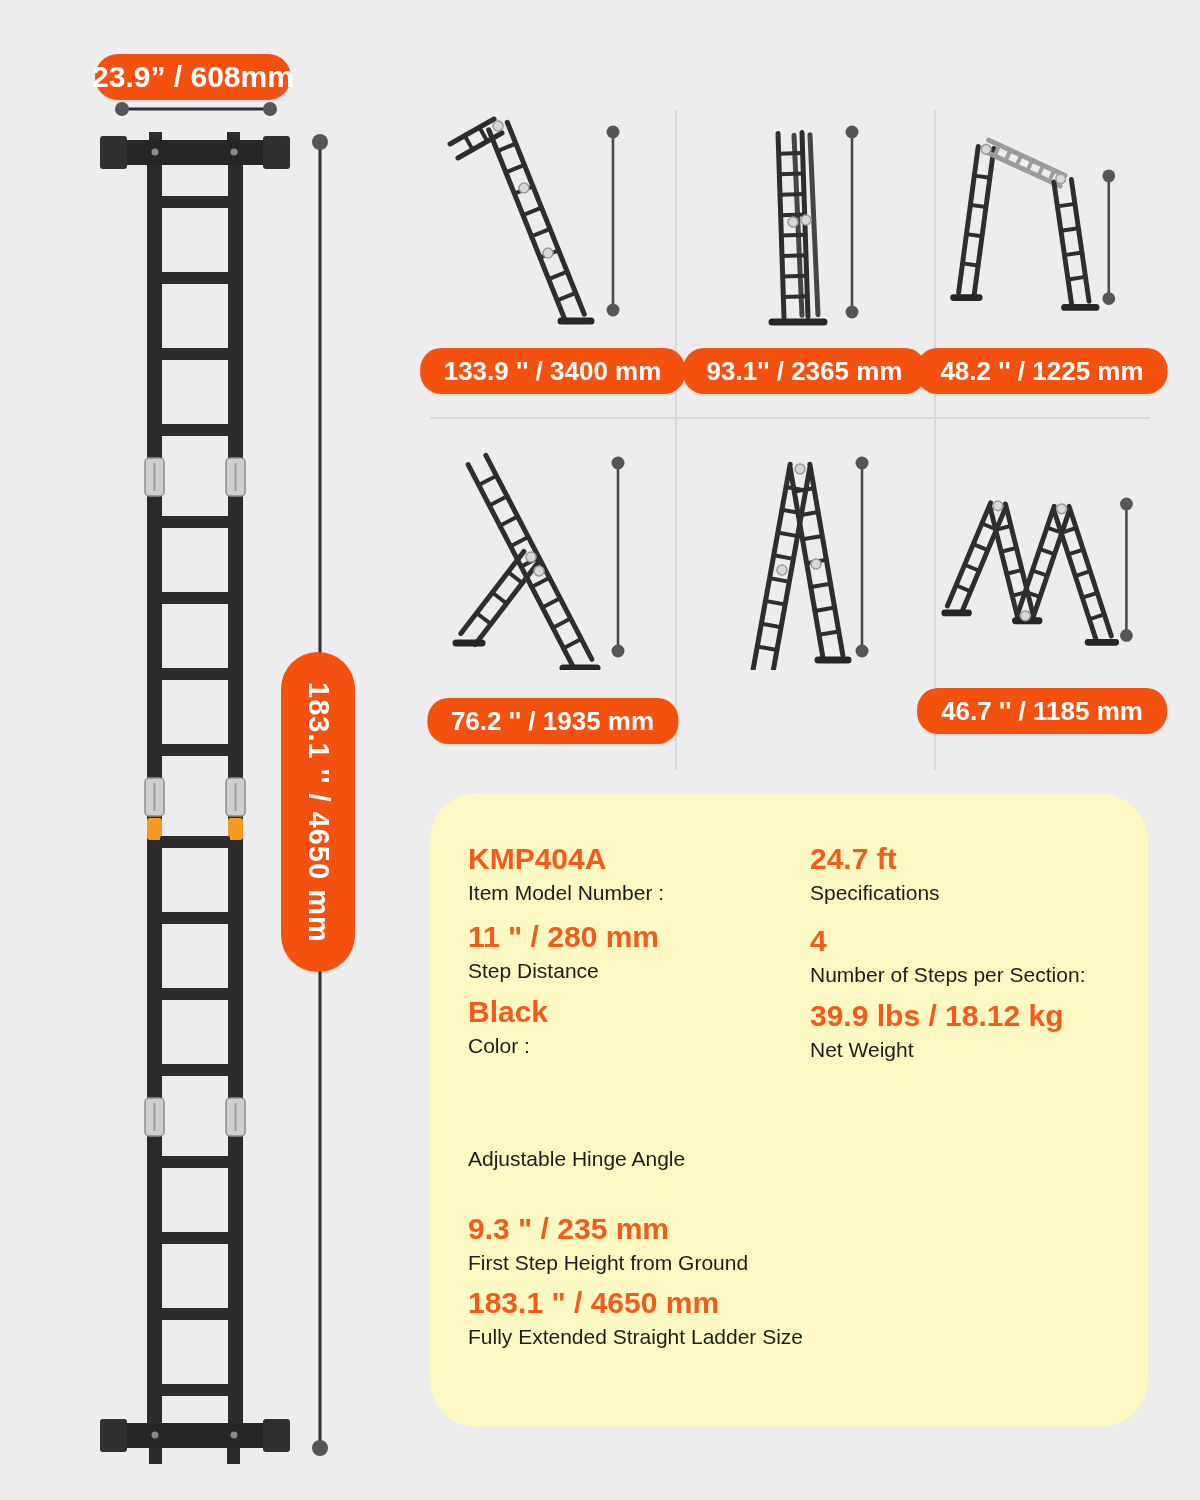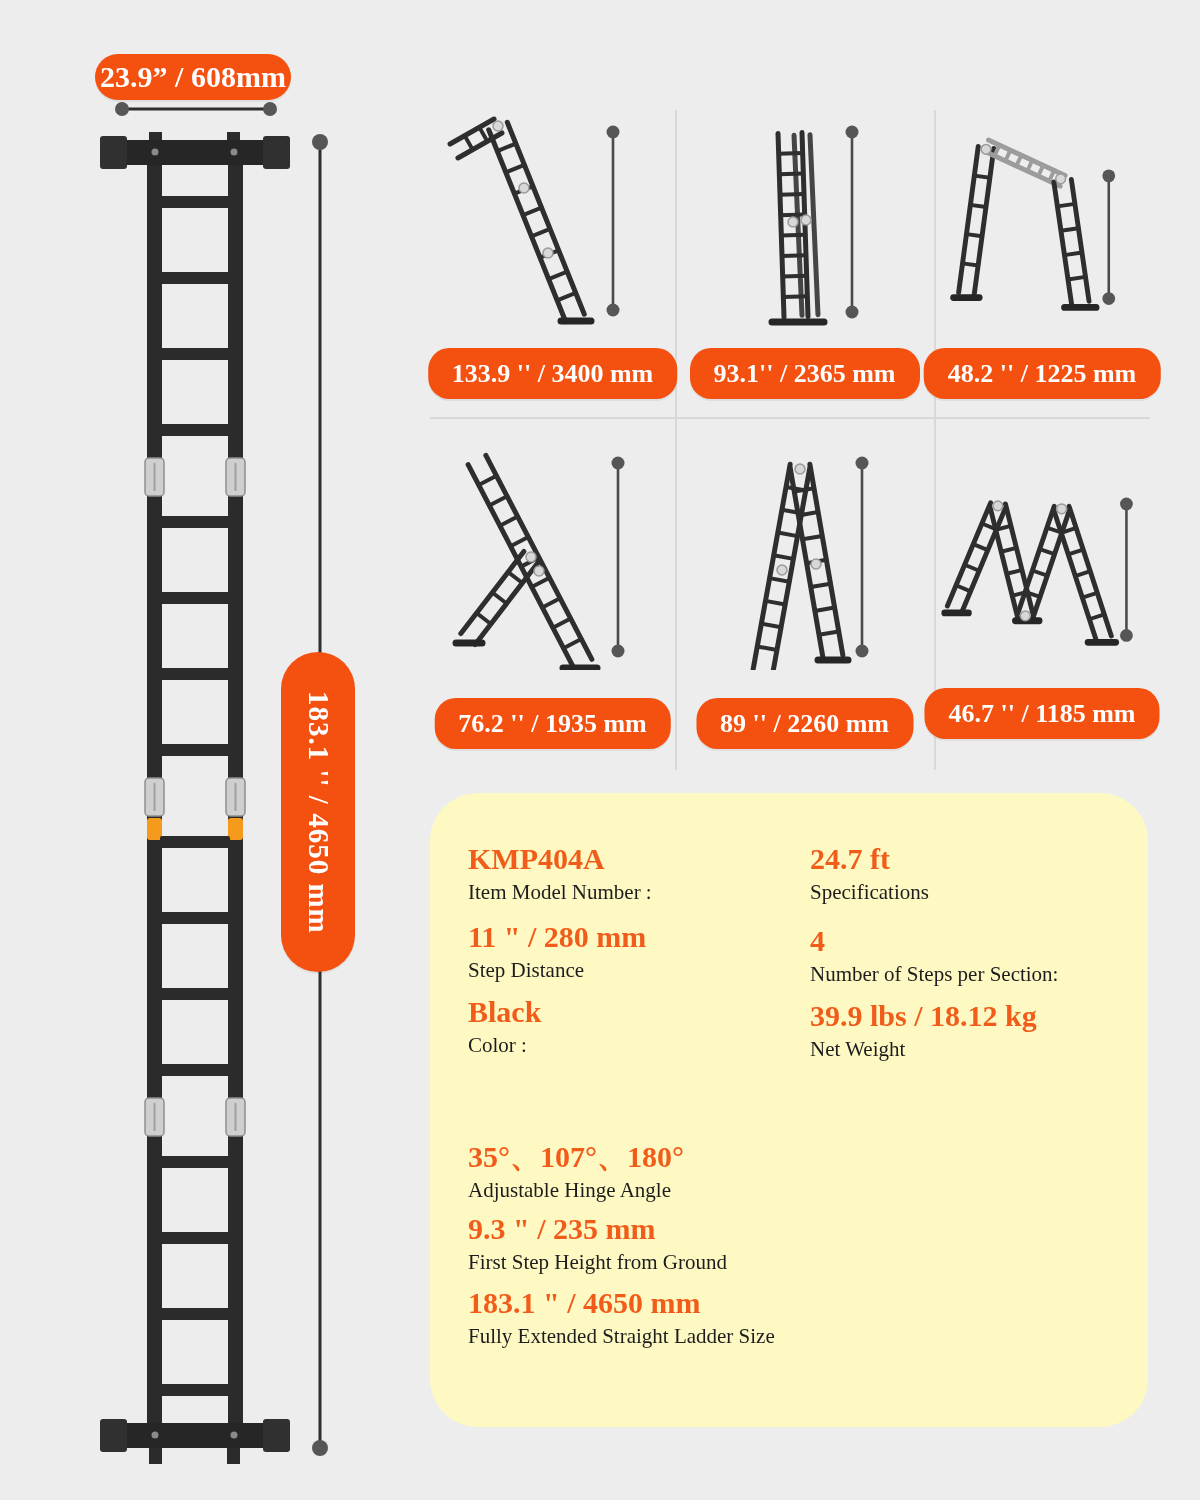--- a/index.html
+++ b/index.html
@@ -1,32 +1,32 @@
 <!DOCTYPE html>
 <html><head>
 <meta charset="utf-8">
 <style>
   html,body{margin:0;padding:0}
   .stage{
     position:relative;width:1200px;height:1500px;overflow:hidden;
-    background:#ededed;font-family:Liberation Serif, serif;color:#1d1d1d;
+    background:#ededed;font-family:Liberation Sans, sans-serif;color:#1d1d1d;
   }
   .abs{position:absolute}
   
   .pill{
     position:absolute;background:#f4500f;color:#fff;font-weight:700;
     display:flex;align-items:center;justify-content:center;white-space:nowrap;
     border-radius:24px;box-shadow:0 2px 0 rgba(0,0,0,.06);
   }
   .pill.top{left:95px;top:54px;width:196px;height:46px;font-size:30px}
   .pill.vert{
     left:281px;top:652px;width:74px;height:320px;border-radius:37px;
     font-size:29px;writing-mode:vertical-rl;letter-spacing:1px;
   }
-  .cfg-pill{height:51px;border-radius:21px;padding:0 24px;font-size:26px;left:50%;transform:translateX(-50%)}
+  .cfg-pill{height:32px;border-radius:21px;padding:7px 24px;font-size:26px;left:50%;transform:translateX(-50%)}
   
   .grid{position:absolute;left:430px;top:110px;width:720px;height:660px}
   .divider{position:absolute;background:#d9d9d9}
   .cell{position:absolute}
   .cell svg{position:absolute}
   
   .card{
     position:absolute;left:430px;top:793px;width:718px;height:634px;
     background:#fef9c3;border-radius:48px;
   }
@@ -261,21 +261,20 @@
           </g>
           <line x1="48" y1="234" x2="80" y2="234" stroke="#262626" stroke-width="7" stroke-linecap="round"></line>
           <line x1="118" y1="220" x2="148" y2="220" stroke="#262626" stroke-width="7" stroke-linecap="round"></line>
           <circle cx="100" cy="29" r="5" fill="#d8d8d8" stroke="#9a9a9a" stroke-width="1.5"></circle>
           <circle cx="82" cy="130" r="5" fill="#d8d8d8" stroke="#9a9a9a" stroke-width="1.5"></circle>
           <circle cx="116" cy="124" r="5" fill="#d8d8d8" stroke="#9a9a9a" stroke-width="1.5"></circle>
           <line x1="162" y1="23" x2="162" y2="211" stroke="#4a4a4a" stroke-width="2.6"></line>
           <circle cx="162" cy="23" r="6.5" fill="#565656"></circle>
           <circle cx="162" cy="211" r="6.5" fill="#565656"></circle>
         </svg>
-      <div class="pill cfg-pill" style="top:281px">89 '' / 2260 mm</div>
     </div>
     <div class="cell" style="left:504px;top:307px;width:216px;height:353px">
       <svg style="left:0px;top:23px" width="216" height="226" viewBox="0 0 220 230">
           <g stroke="#2e2e2e" stroke-linecap="round">
             <line x1="28.378363220142266" y1="175.09188553986914" x2="72.37836322014226" y2="70.09188553986914" stroke-width="5"></line>
             <line x1="13.621636779857734" y1="168.90811446013086" x2="57.62163677985774" y2="63.90811446013086" stroke-width="5"></line>
             <line x1="37.178363220142266" y1="154.09188553986914" x2="22.421636779857735" y2="147.90811446013086" stroke-width="4"></line>
             <line x1="45.97836322014226" y1="133.09188553986914" x2="31.221636779857736" y2="126.90811446013086" stroke-width="4"></line>
             <line x1="54.77836322014226" y1="112.09188553986914" x2="40.02163677985774" y2="105.90811446013086" stroke-width="4"></line>
             <line x1="63.578363220142265" y1="91.09188553986914" x2="48.82163677985774" y2="84.90811446013086" stroke-width="4"></line>
@@ -338,21 +337,20 @@
     </div>
     <div class="spec" style="left:38px;top:203px">
       <div class="v">Black</div>
       <div class="l">Color :</div>
     </div>
     <div class="spec" style="left:380px;top:207px">
       <div class="v">39.9 lbs / 18.12 kg</div>
       <div class="l">Net Weight</div>
     </div>
     <div class="spec" style="left:38px;top:348px">
-      <div class="v">35°、107°、180°</div>
       <div class="l">Adjustable Hinge Angle</div>
     </div>
     <div class="spec" style="left:38px;top:420px">
       <div class="v">9.3 " / 235 mm</div>
       <div class="l">First Step Height from Ground</div>
     </div>
     <div class="spec" style="left:38px;top:494px">
       <div class="v">183.1 " / 4650 mm</div>
       <div class="l">Fully Extended Straight Ladder Size</div>
     </div>

